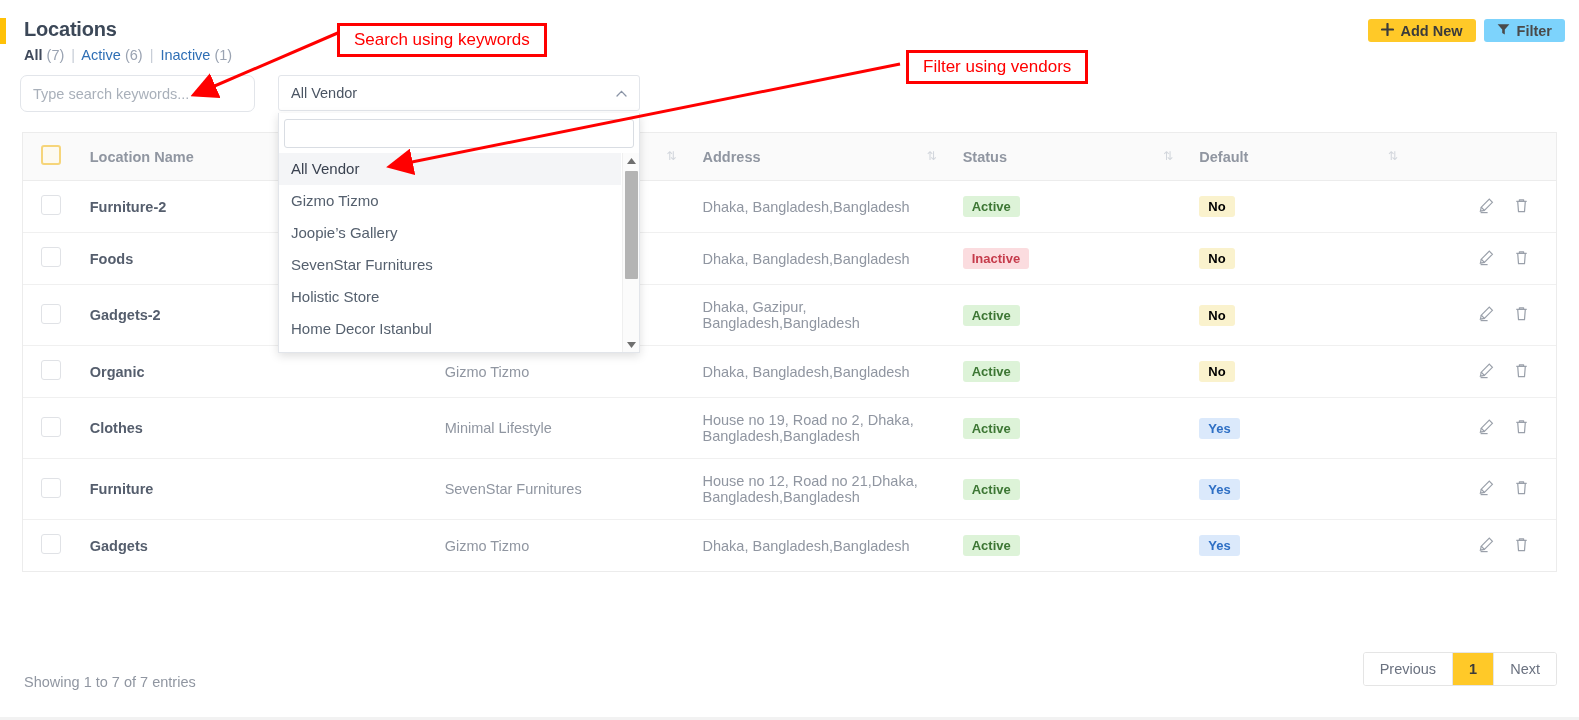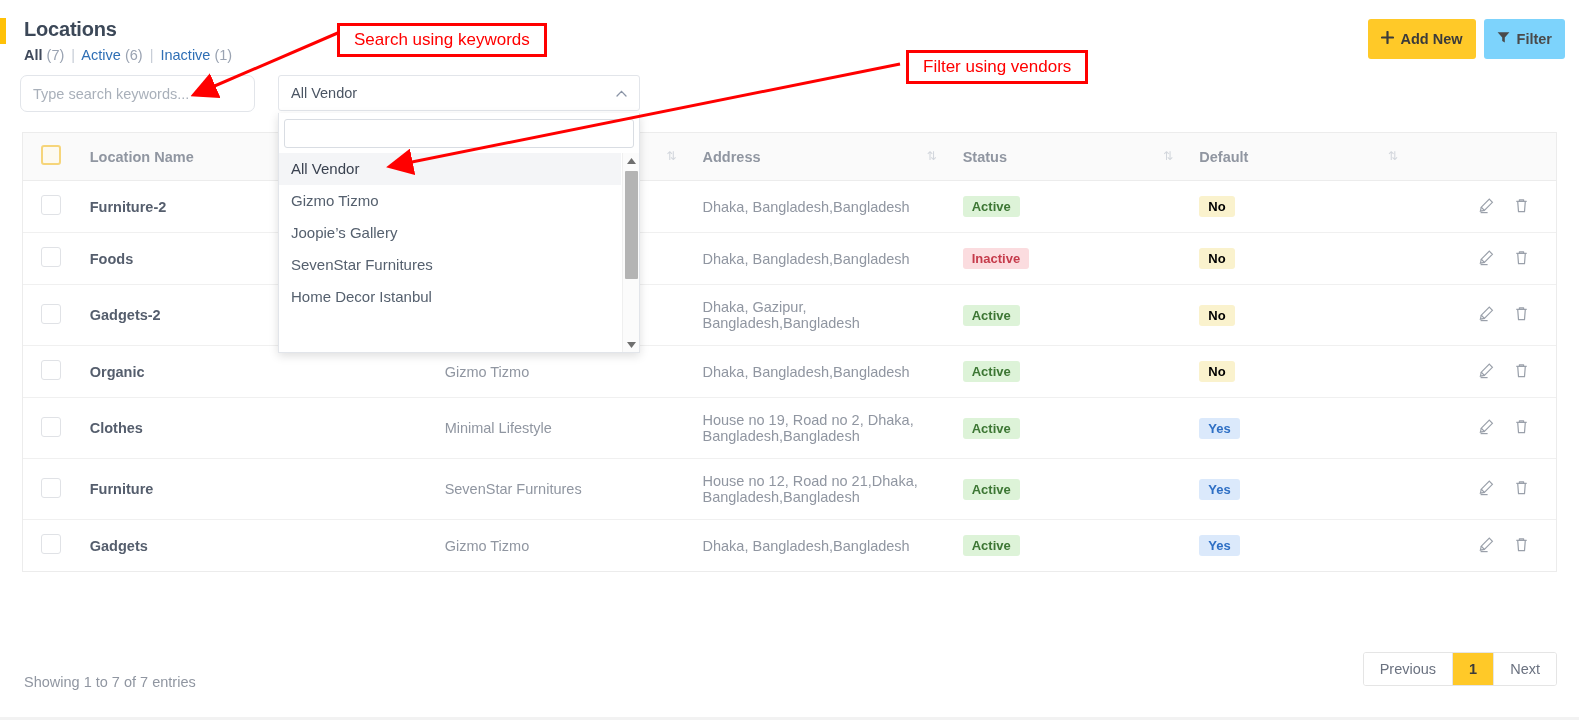--- a/index.html
+++ b/index.html
@@ -37,21 +37,21 @@
   .status-filters .sf-count { color: #9aa3b2; }
   .status-filters .sf-sep { color: #c6ccd6; padding: 0 3px; }
 
   
   .btn-row {
     position: absolute; right: 14px; top: 19px;
     display: flex; gap: 8px; align-items: center;
   }
   .btn {
     display: inline-flex; align-items: center; gap: 7px;
-    height: 40px; padding: 0 13px;
+    height: 23px; padding: 0 13px;
     border: none; border-radius: 3px;
     font-size: 14.5px; font-weight: bold;
     cursor: pointer; white-space: nowrap;
   }
   .btn-add { background: #ffc928; color: #3b3b3b; }
   .btn-filter { background: #7dd3fc; color: #4a4a4a; }
   .ic { display: inline-block; line-height: 1; }
 
   
   .search-input {
@@ -275,20 +275,21 @@
 
   <div class="dropdown">
     <div class="dd-search-wrap">
       <input class="dd-search" type="text" style="">
     </div>
     <div class="dd-list">
       <div class="dd-item highlight">All Vendor</div>
       <div class="dd-item">Gizmo Tizmo</div>
       <div class="dd-item">Joopie’s Gallery</div>
       <div class="dd-item">SevenStar Furnitures</div>
+      <div class="dd-item">Holistic Store</div>
       <div class="dd-item">Home Decor Istanbul</div>
       <div class="dd-scrollbar">
         <div class="dd-sb-arrow up">
           <svg width="9" height="6" viewBox="0 0 9 6">
               <path d="M4.5 0L9 6H0z" fill="#6f6f6f"></path>
             </svg>
         </div>
         <div class="dd-sb-thumb"></div>
         <div class="dd-sb-arrow down">
           <svg width="9" height="6" viewBox="0 0 9 6">

